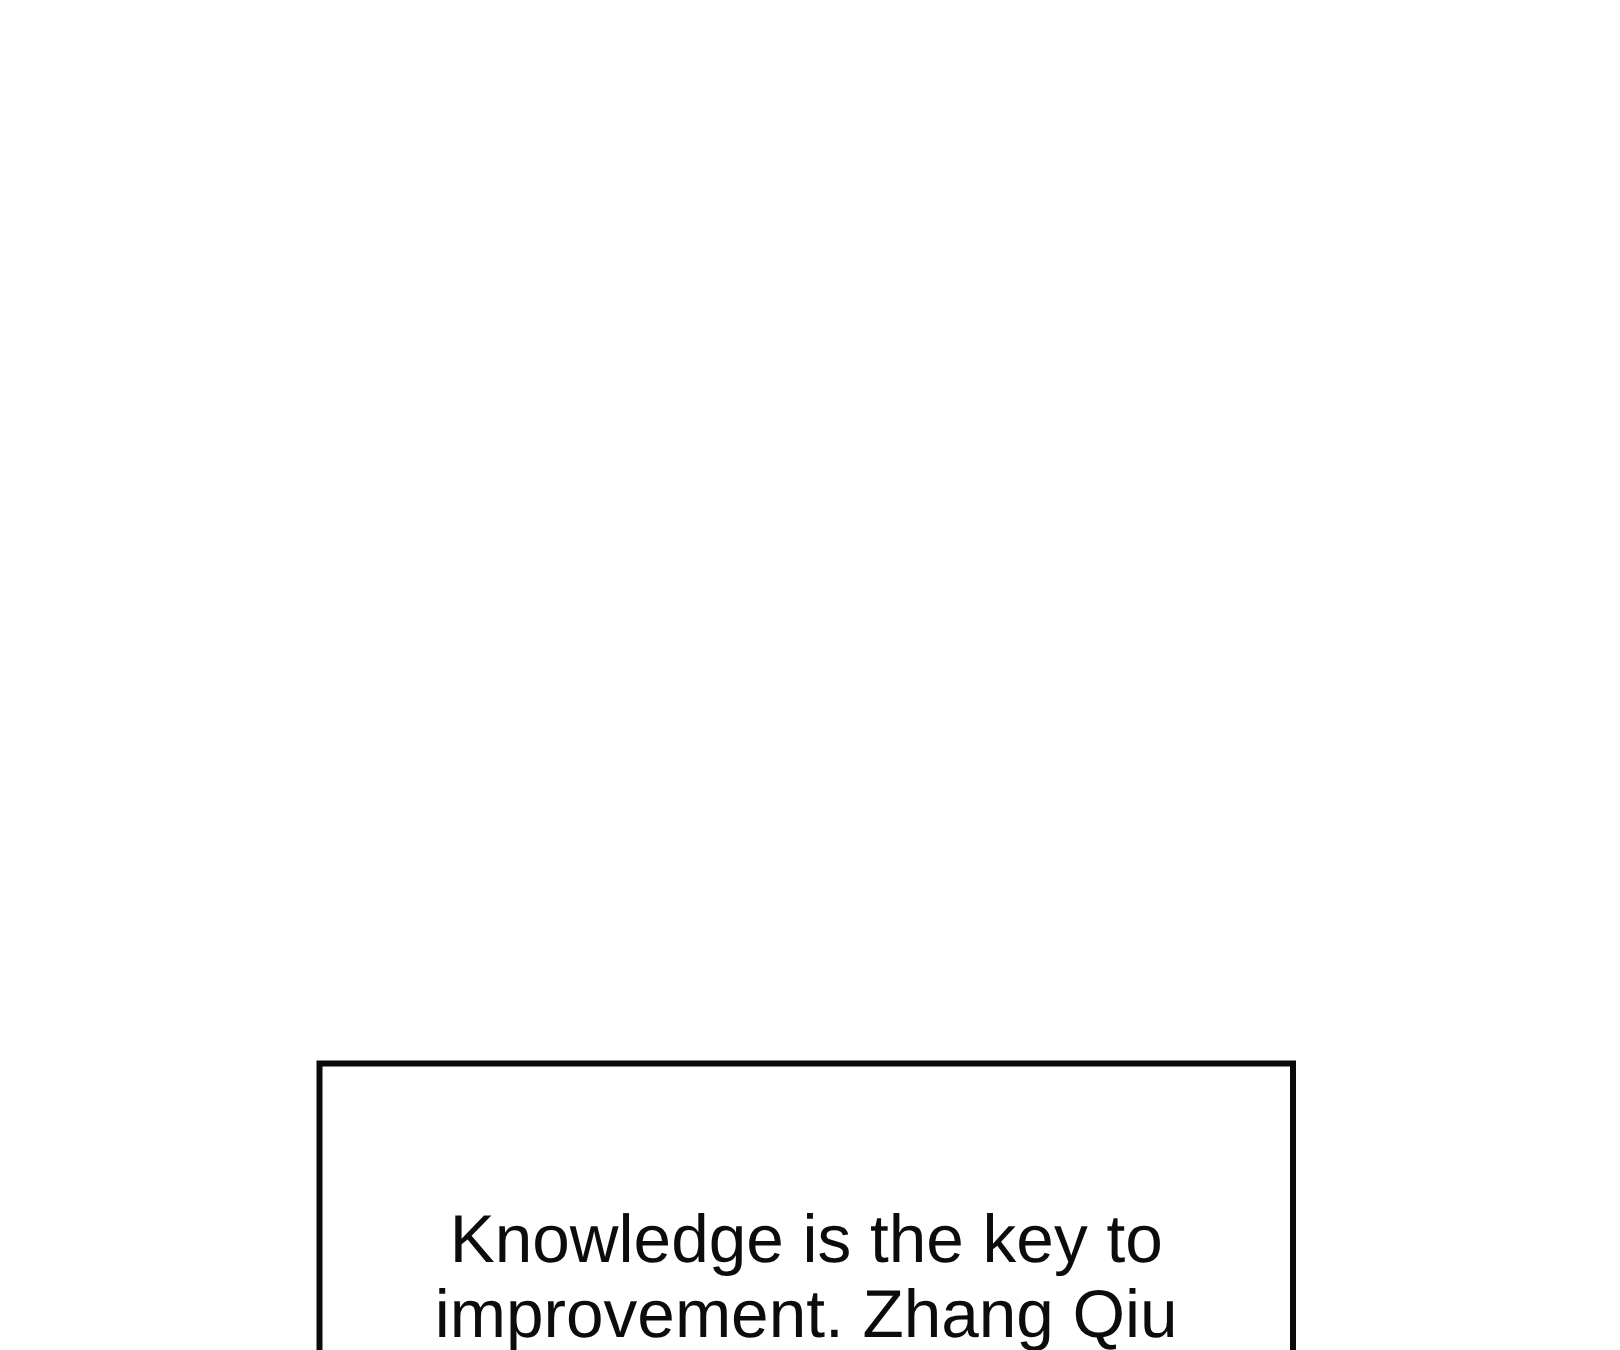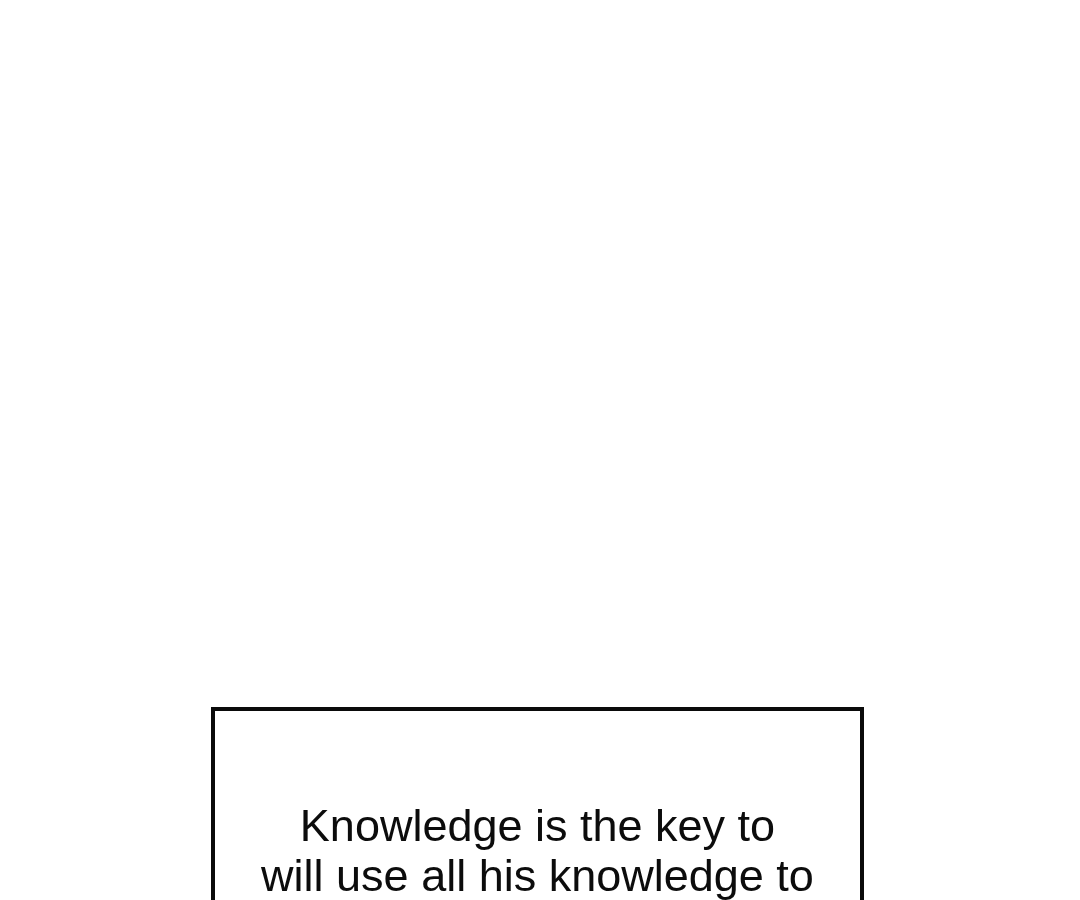--- a/index.html
+++ b/index.html
@@ -45,16 +45,17 @@
     white-space: nowrap;
   }
 </style>
 </head>
 <body>
 
 <div class="page-canvas">
   <div class="narration-box">
     <div class="narration-text">
       <div class="narration-line">Knowledge is the key to</div>
+      <div class="narration-line">improvement. Zhang Qiu</div>
       <div class="narration-line">will use all his knowledge to</div>
     </div>
   </div>
 </div>
 
 </body></html>

